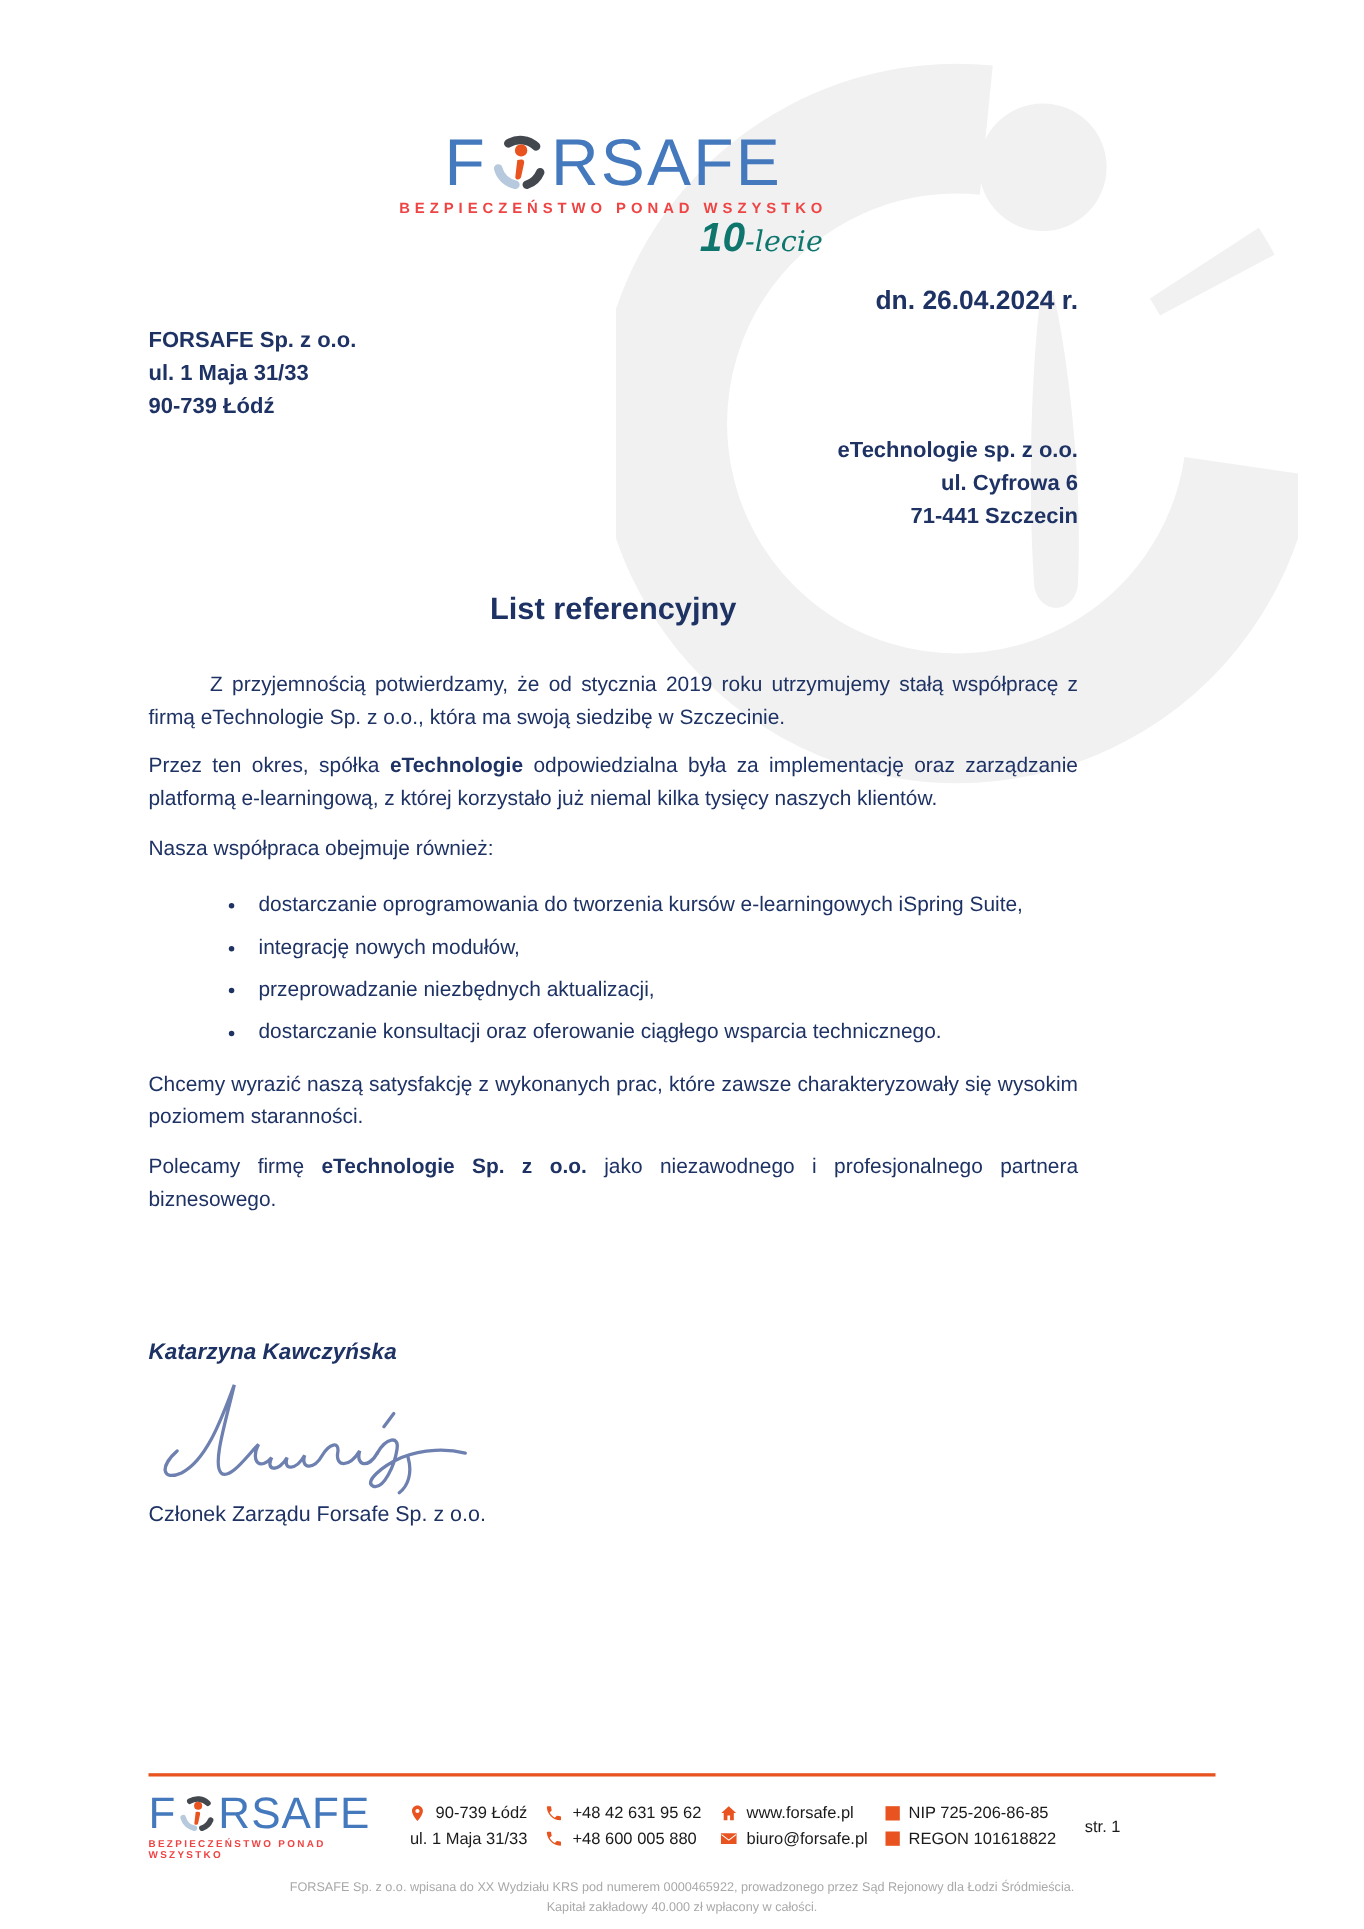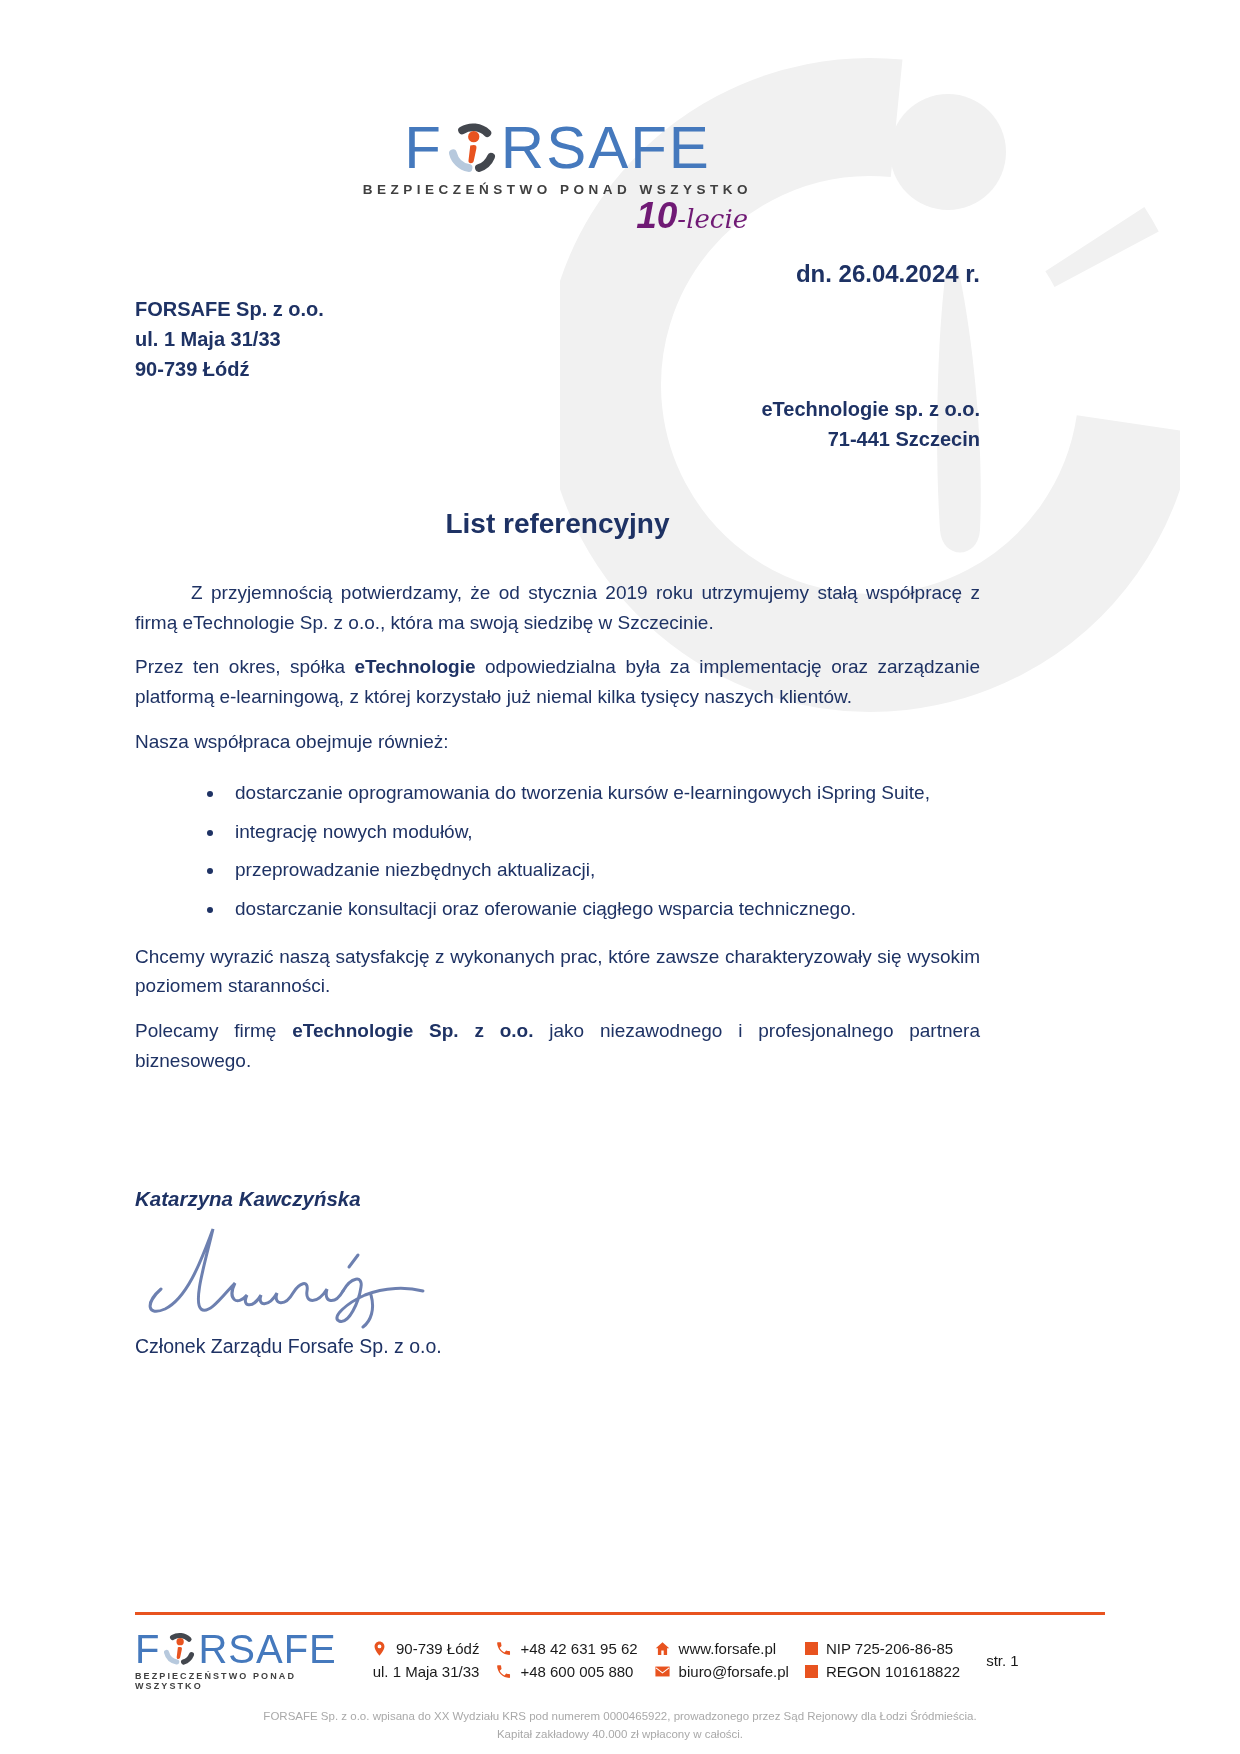--- a/index.html
+++ b/index.html
@@ -30,25 +30,25 @@
   .logo-lockup{display:inline-block;text-align:center;}
   .logo-word{
     display:flex;align-items:center;justify-content:center;
     color:#4579bd;font-weight:400;letter-spacing:2px;
     font-size:60px;line-height:1;
   }
   .logo-word .lg-letter{font-family:"Liberation Sans",sans-serif;}
   .logo-o{width:52px;height:52px;margin:0 3px;}
   .logo-tagline{
     margin-top:4px;
-    color:#404040;font-weight:700;font-size:13.5px;letter-spacing:4.5px;
+    color:#ef4444;font-weight:700;font-size:13.5px;letter-spacing:4.5px;
   }
   .logo-anniv{
     text-align:right;margin-top:0px;padding-right:4px;
-    color:#701a75;font-style:italic;line-height:1;
+    color:#0f766e;font-style:italic;line-height:1;
   }
   .logo-anniv .num{font-size:37px;font-weight:700;}
   .logo-anniv .suffix{font-size:26px;font-family:"DejaVu Serif",serif;font-style:italic;}
 
   
   .letter-col{width:845px;margin-left:135px;}
   .date-line{margin-top:26px;text-align:right;font-weight:700;font-size:24px;}
   .sender{margin-top:6px;font-weight:700;font-size:20px;line-height:1.5;}
   .recipient{margin-top:10px;text-align:right;font-weight:700;font-size:20px;line-height:1.5;}
 
@@ -146,20 +146,21 @@
       <div class="date-line">dn. 26.04.2024 r.</div>
 
       <div class="sender">
         <div>FORSAFE Sp. z o.o.</div>
         <div>ul. 1 Maja 31/33</div>
         <div>90-739 Łódź</div>
       </div>
 
       <div class="recipient">
         <div>eTechnologie sp. z o.o.</div>
+        <div>ul. Cyfrowa 6</div>
         <div>71-441 Szczecin</div>
       </div>
 
       <h1 class="letter-title">List referencyjny</h1>
 
       <div class="body-text">
 
         <p class="para first">Z przyjemnością potwierdzamy, że od stycznia 2019 roku utrzymujemy stałą współpracę z firmą eTechnologie Sp. z o.o., która ma swoją siedzibę w Szczecinie.</p>
 
         <p class="para"><span>Przez ten okres, spółka </span><b>eTechnologie</b><span> odpowiedzialna była za implementację oraz zarządzanie platformą e-learningową, z której korzystało już niemal kilka tysięcy naszych klientów.</span></p>

